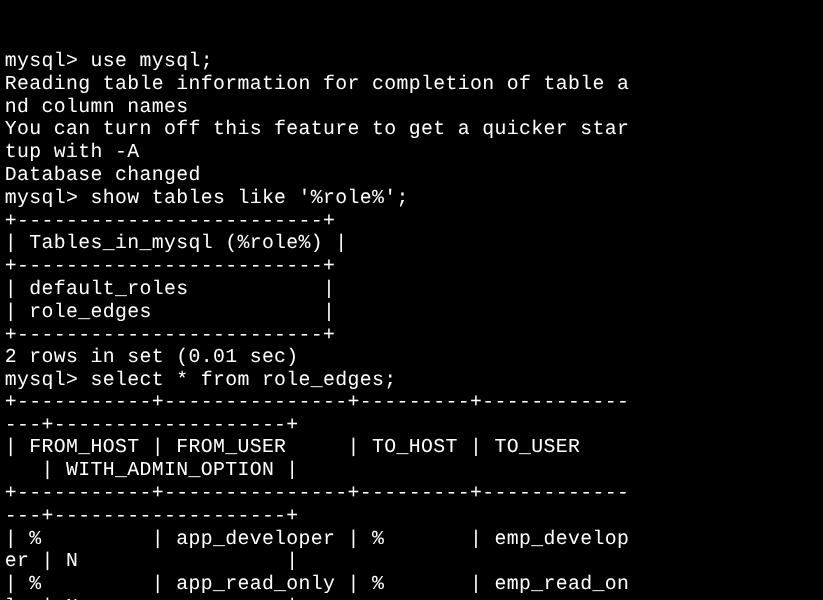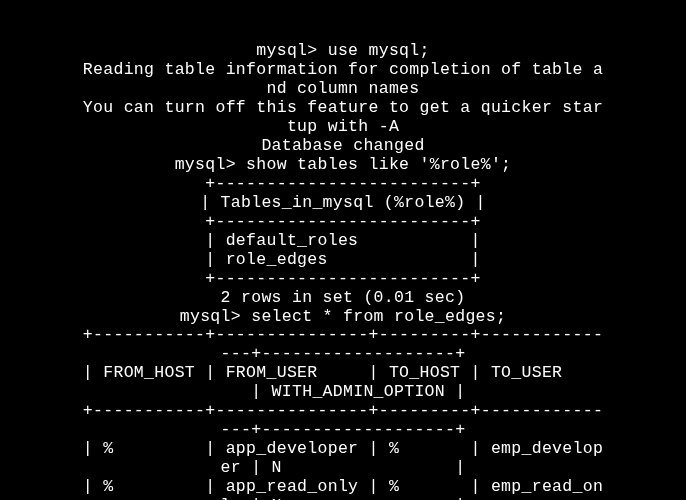--- a/index.html
+++ b/index.html
@@ -15,20 +15,19 @@
       line-height: 1.15;
       padding: 4px;
       white-space: pre;
       width: 686px;
       height: 500px;
       overflow: hidden;
       letter-spacing: 0.3px;
     }
     .line {
       display: block;
-      text-align: center;
     }
   </style>
 </head>
 <body>
 
 <div id="terminal-output"><span class="line">mysql&gt; use mysql;</span><span class="line">Reading table information for completion of table a</span><span class="line">nd column names</span><span class="line">You can turn off this feature to get a quicker star</span><span class="line">tup with -A</span><span class="line"></span><span class="line">Database changed</span><span class="line">mysql&gt; show tables like '%role%';</span><span class="line">+-------------------------+</span><span class="line">| Tables_in_mysql (%role%) |</span><span class="line">+-------------------------+</span><span class="line">| default_roles           |</span><span class="line">| role_edges              |</span><span class="line">+-------------------------+</span><span class="line">2 rows in set (0.01 sec)</span><span class="line"></span><span class="line">mysql&gt; select * from role_edges;</span><span class="line">+-----------+---------------+---------+------------</span><span class="line">---+-------------------+</span><span class="line">| FROM_HOST | FROM_USER     | TO_HOST | TO_USER    </span><span class="line">   | WITH_ADMIN_OPTION |</span><span class="line">+-----------+---------------+---------+------------</span><span class="line">---+-------------------+</span><span class="line">| %         | app_developer | %       | emp_develop</span><span class="line">er | N                 |</span><span class="line">| %         | app_read_only | %       | emp_read_on</span><span class="line">ly | N                 |</span></div>
 
 
 </body></html>

